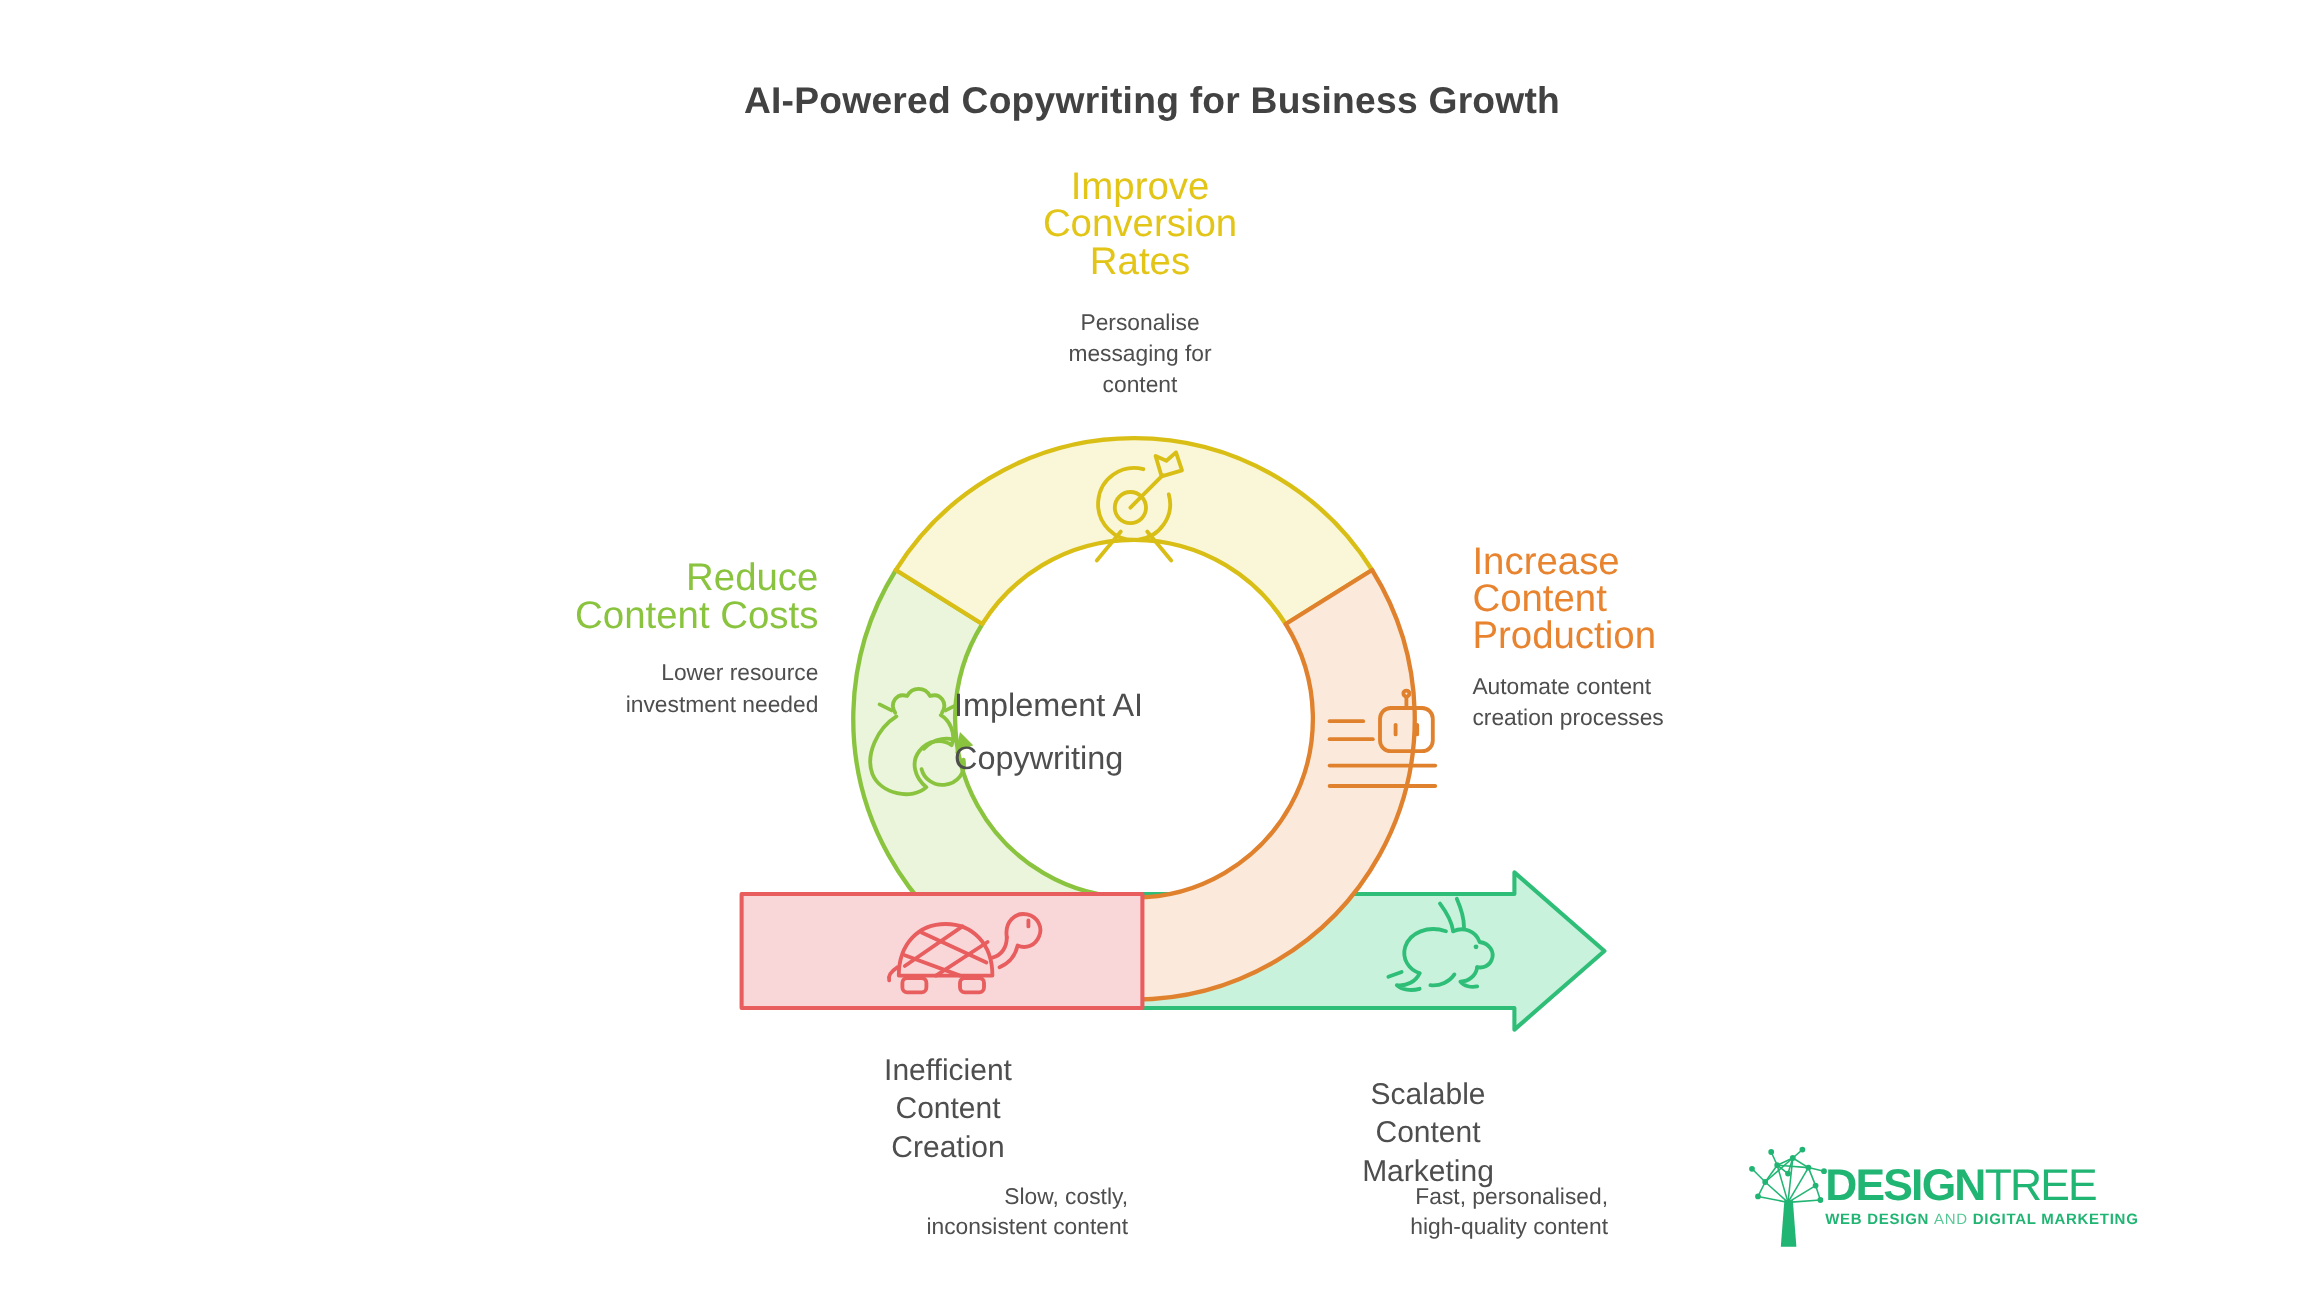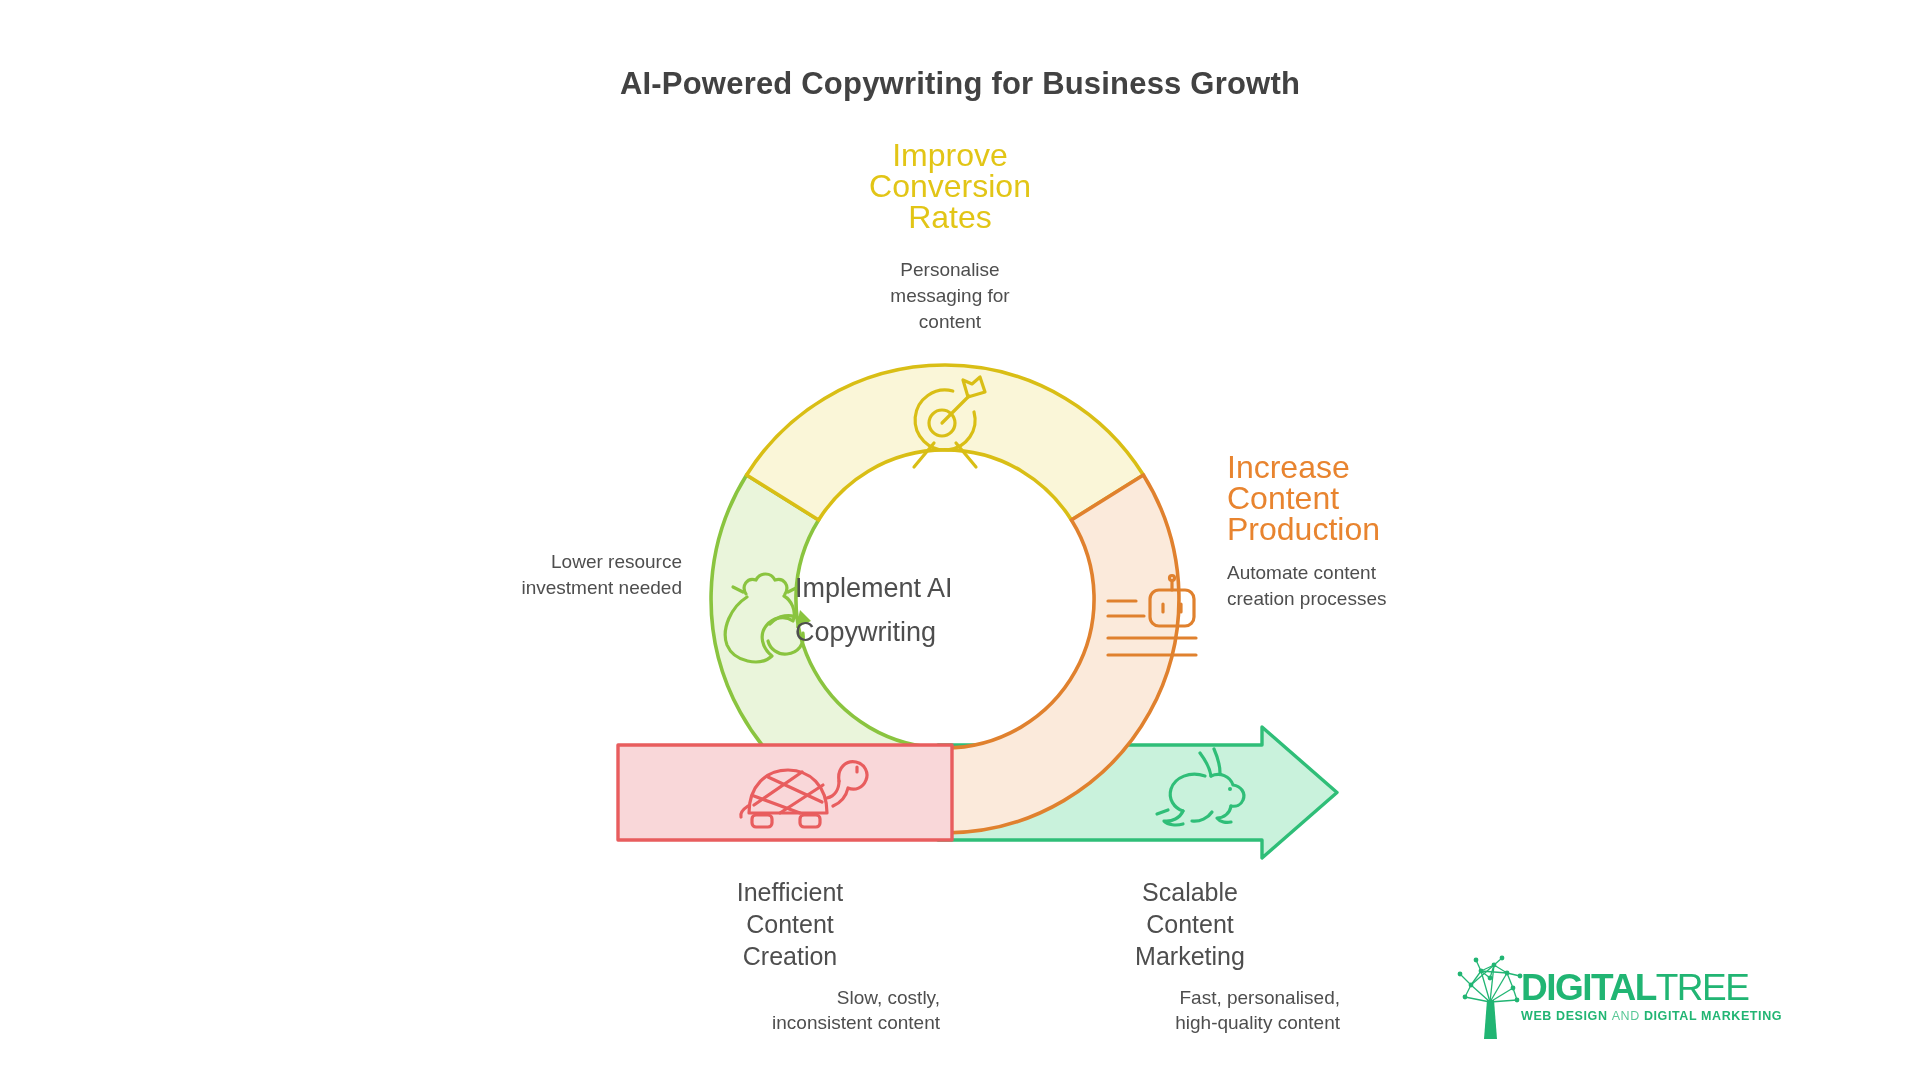--- a/index.html
+++ b/index.html
@@ -16,21 +16,21 @@
   .cost-title{right:1238px;width:300px;top:466px;text-align:right;color:var(--c-green);}
   .cost-sub{right:1238px;width:300px;top:549px;text-align:right;}
   .prod-title{left:1227px;width:300px;top:452px;text-align:left;color:var(--c-orange-text);}
   .prod-sub{left:1227px;width:300px;top:560px;text-align:left;}
   .center-label{left:795px;width:300px;top:566px;text-align:left;font-size:27px;line-height:44px;
                 color:var(--c-text);}
   .flow-title{font-size:25px;line-height:32px;color:var(--c-text);text-align:center;}
   .flow-sub{font-size:19px;line-height:25px;color:var(--c-text);text-align:right;}
   .ineff-title{left:660px;width:260px;top:876px;}
   .ineff-sub{left:640px;width:300px;top:985px;}
-  .scal-title{left:1060px;width:260px;top:876px;}
+  .scal-title{left:1060px;width:260px;top:896px;}
   .scal-sub{left:1040px;width:300px;top:985px;}
   .seg{stroke-width:3.6;stroke-linejoin:round;}
   .seg-y{fill:var(--c-yellow-fill);stroke:var(--c-yellow);}
   .seg-g{fill:var(--c-green-fill);stroke:var(--c-green);}
   .seg-o{fill:var(--c-orange-fill);stroke:var(--c-orange);}
   .bar-red{fill:var(--c-red-fill);stroke:var(--c-red);stroke-width:3.4;stroke-linejoin:round;}
   .arrow-mint{fill:var(--c-mint-fill);stroke:var(--c-mint);stroke-width:3.4;stroke-linejoin:round;}
   .ic{fill:none;stroke-width:3.2;stroke-linecap:round;stroke-linejoin:round;}
   .ic-y{stroke:var(--c-yellow);} .ic-g{stroke:var(--c-green);}
   .ic-o{stroke:var(--c-orange);} .ic-r{stroke:var(--c-red);} .ic-m{stroke:var(--c-mint);}
@@ -164,20 +164,22 @@
 
   <div class="t page-title">AI-Powered Copywriting for Business Growth</div>
 
   <div class="t seg-title conv-title">Improve
 Conversion
 Rates</div>
   <div class="t seg-sub conv-sub">Personalise
 messaging for
 content</div>
 
+  <div class="t seg-title cost-title">Reduce
+Content Costs</div>
   <div class="t seg-sub cost-sub">Lower resource
 investment needed</div>
 
   <div class="t seg-title prod-title">Increase
 Content
 Production</div>
   <div class="t seg-sub prod-sub">Automate content
 creation processes</div>
 
   <div class="t center-label">Implement AI
@@ -189,17 +191,17 @@
   <div class="t flow-sub ineff-sub">Slow, costly,
 inconsistent content</div>
 
   <div class="t flow-title scal-title">Scalable
 Content
 Marketing</div>
   <div class="t flow-sub scal-sub">Fast, personalised,
 high-quality content</div>
 
   <div class="logo-text">
-    <div class="logo-name"><span class="b">DIGITAL</span><span class="l">TREE</span></div>
+    <div class="logo-name"><span class="b">DESIGN</span><span class="l">TREE</span></div>
     <div class="logo-tag"><span>WEB DESIGN</span> <span class="and">AND</span> <span>DIGITAL MARKETING</span></div>
   </div>
 
 </div>
 
 </body></html>

